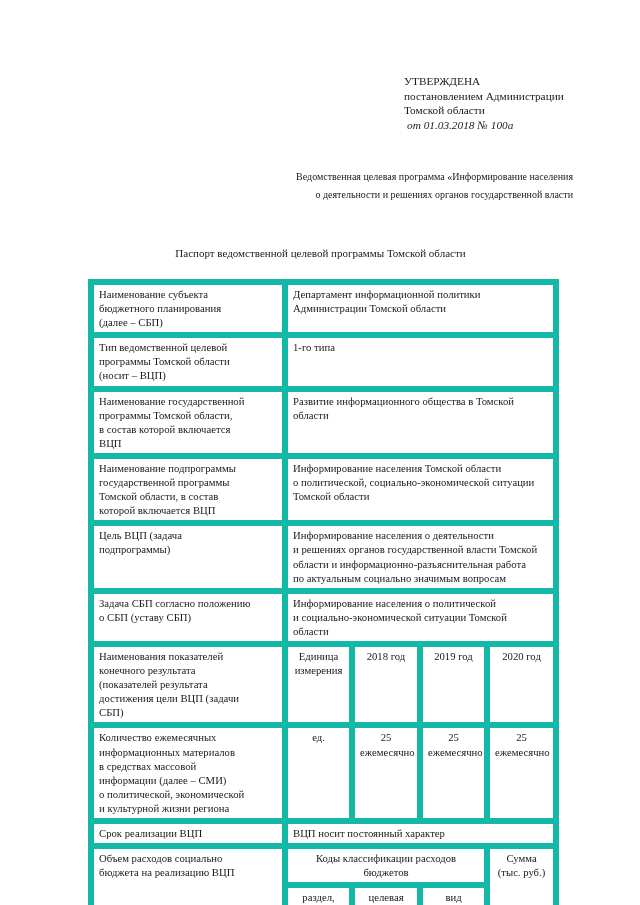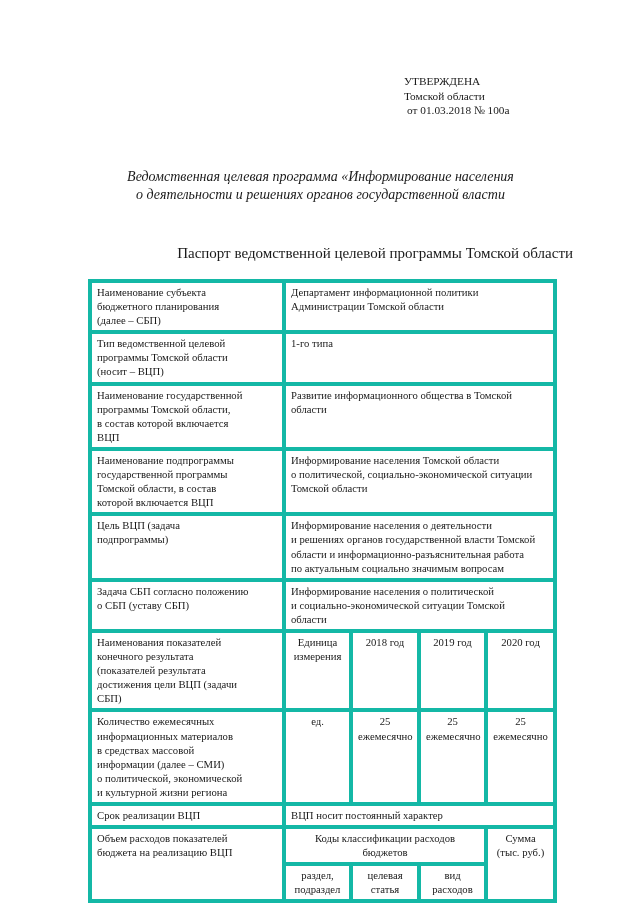--- a/index.html
+++ b/index.html
@@ -28,56 +28,55 @@
   .approval {
     position: absolute;
     left: 404px;
     top: 74px;
     width: 230px;
     font-size: 11.3px;
     line-height: 14.6px;
     text-align: left;
   }
   .approval div { white-space: nowrap; }
-  .approval .indent { padding-left: 3px; }
+  .approval .indent { padding-left: 3px; font-style: italic; }
 
   
   .title-block {
     position: absolute;
     left: 68px;
     top: 168px;
     width: 505px;
-    text-align: center;
-    font-size: 14px;
+    text-align: right;
+    font-size: 10px;
     line-height: 17.6px;
-    font-style: italic;
   }
   .subtitle-block {
     position: absolute;
     left: 68px;
     top: 245px;
     width: 505px;
-    text-align: right;
-    font-size: 15px;
+    text-align: center;
+    font-size: 11px;
     line-height: 17.6px;
   }
 
   
   table.passport {
     position: absolute;
     left: 88px;
     top: 279px;
     width: 465px;
     border-collapse: collapse;
     table-layout: fixed;
     font-size: 10.7px;
     line-height: 14.1px;
   }
   table.passport td {
-    border: 4px solid #14b8a6;
+    border: 6px solid #14b8a6;
     padding: 2px 5px 3px 5px;
     vertical-align: top;
   }
   td.label { width: 194px; }
   td.value { }
   td.c { text-align: center; vertical-align: middle; }
 
   
   col.c-label  { width: 194px; }
   col.c-unit   { width: 67px; }
@@ -87,20 +86,21 @@
 
   .cell-lines div { white-space: nowrap; }
 </style>
 </head>
 <body>
 
 <div class="page">
 
   <div class="approval">
     <div>УТВЕРЖДЕНА</div>
+    <div>постановлением Администрации</div>
     <div>Томской области</div>
     <div class="indent">от 01.03.2018 № 100а</div>
   </div>
 
   <div class="title-block">
     <div>Ведомственная целевая программа «Информирование населения</div>
     <div>о деятельности и решениях органов государственной власти</div>
   </div>
 
   <div class="subtitle-block">
@@ -233,21 +233,21 @@
         </td>
       </tr>
 
       <tr>
         <td class="label">Срок реализации ВЦП</td>
         <td class="value" colspan="4">ВЦП носит постоянный характер</td>
       </tr>
 
       <tr>
         <td class="label cell-lines" rowspan="2">
-          <div>Объем расходов показателей</div>
+          <div>Объем расходов социально</div>
           <div>бюджета на реализацию ВЦП</div>
         </td>
         <td class="c" colspan="3">
           <div>Коды классификации расходов</div>
           <div>бюджетов</div>
         </td>
         <td class="c" rowspan="2">
           <div>Сумма</div>
           <div>(тыс. руб.)</div>
         </td>

